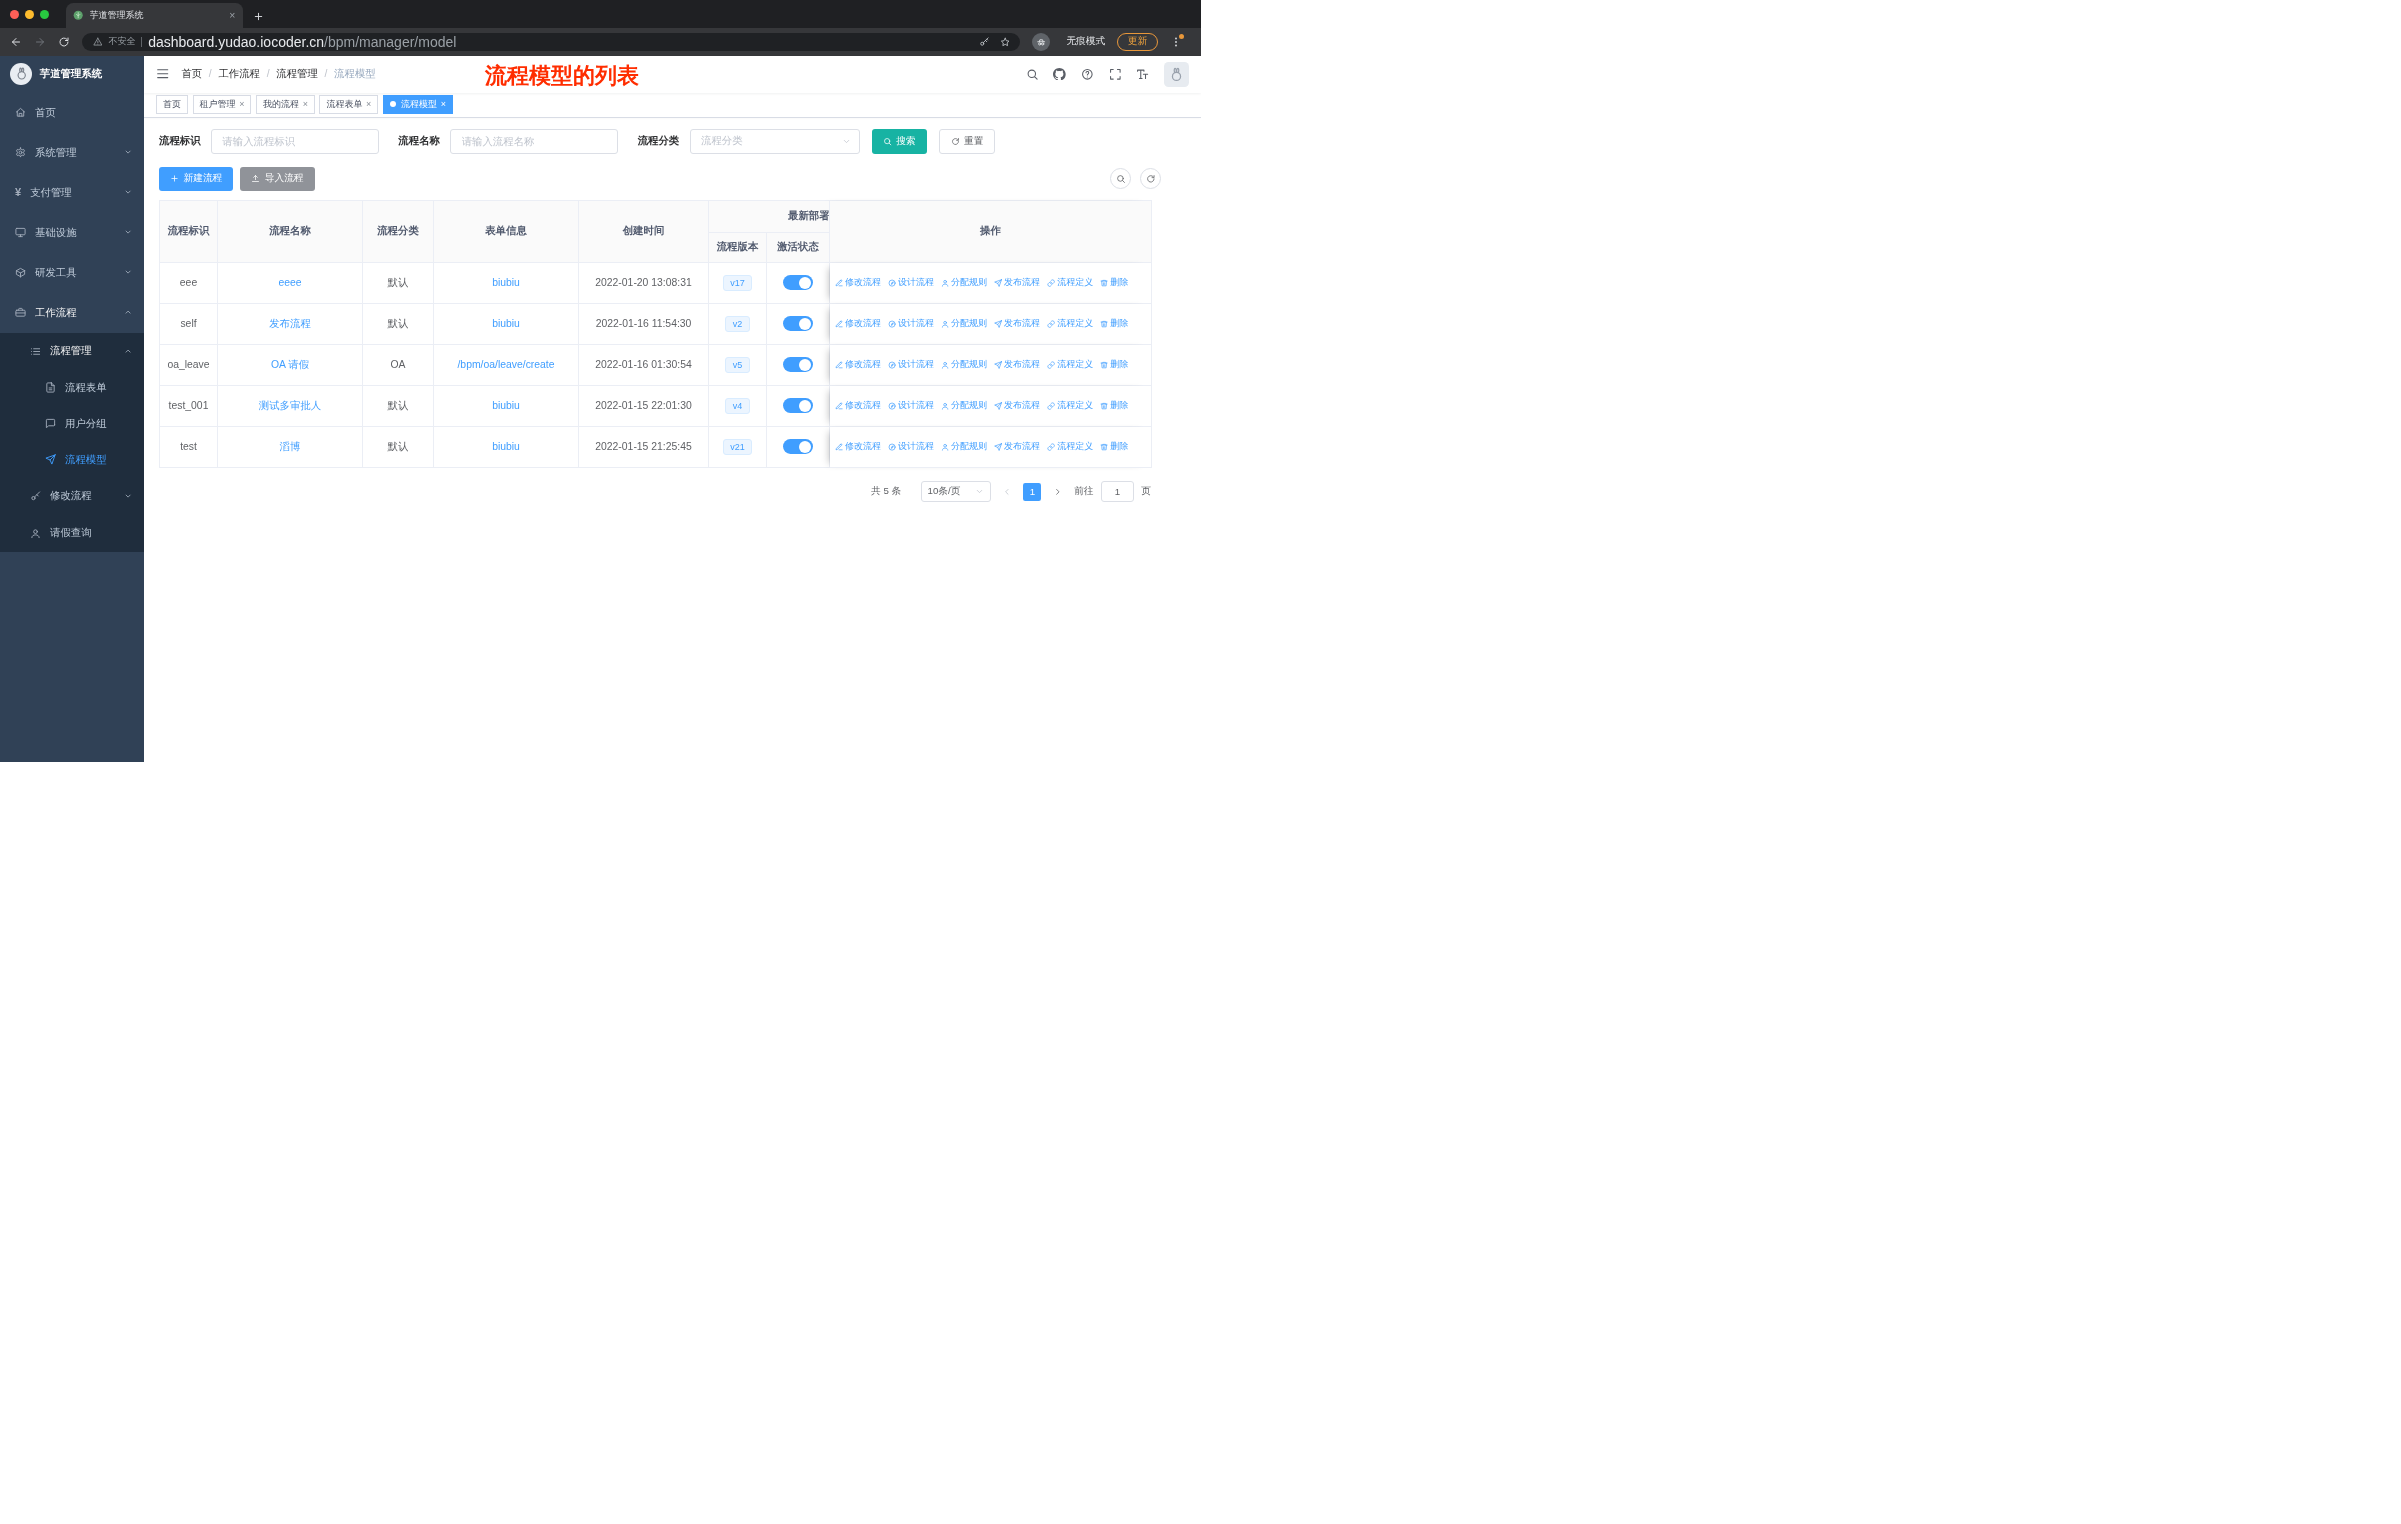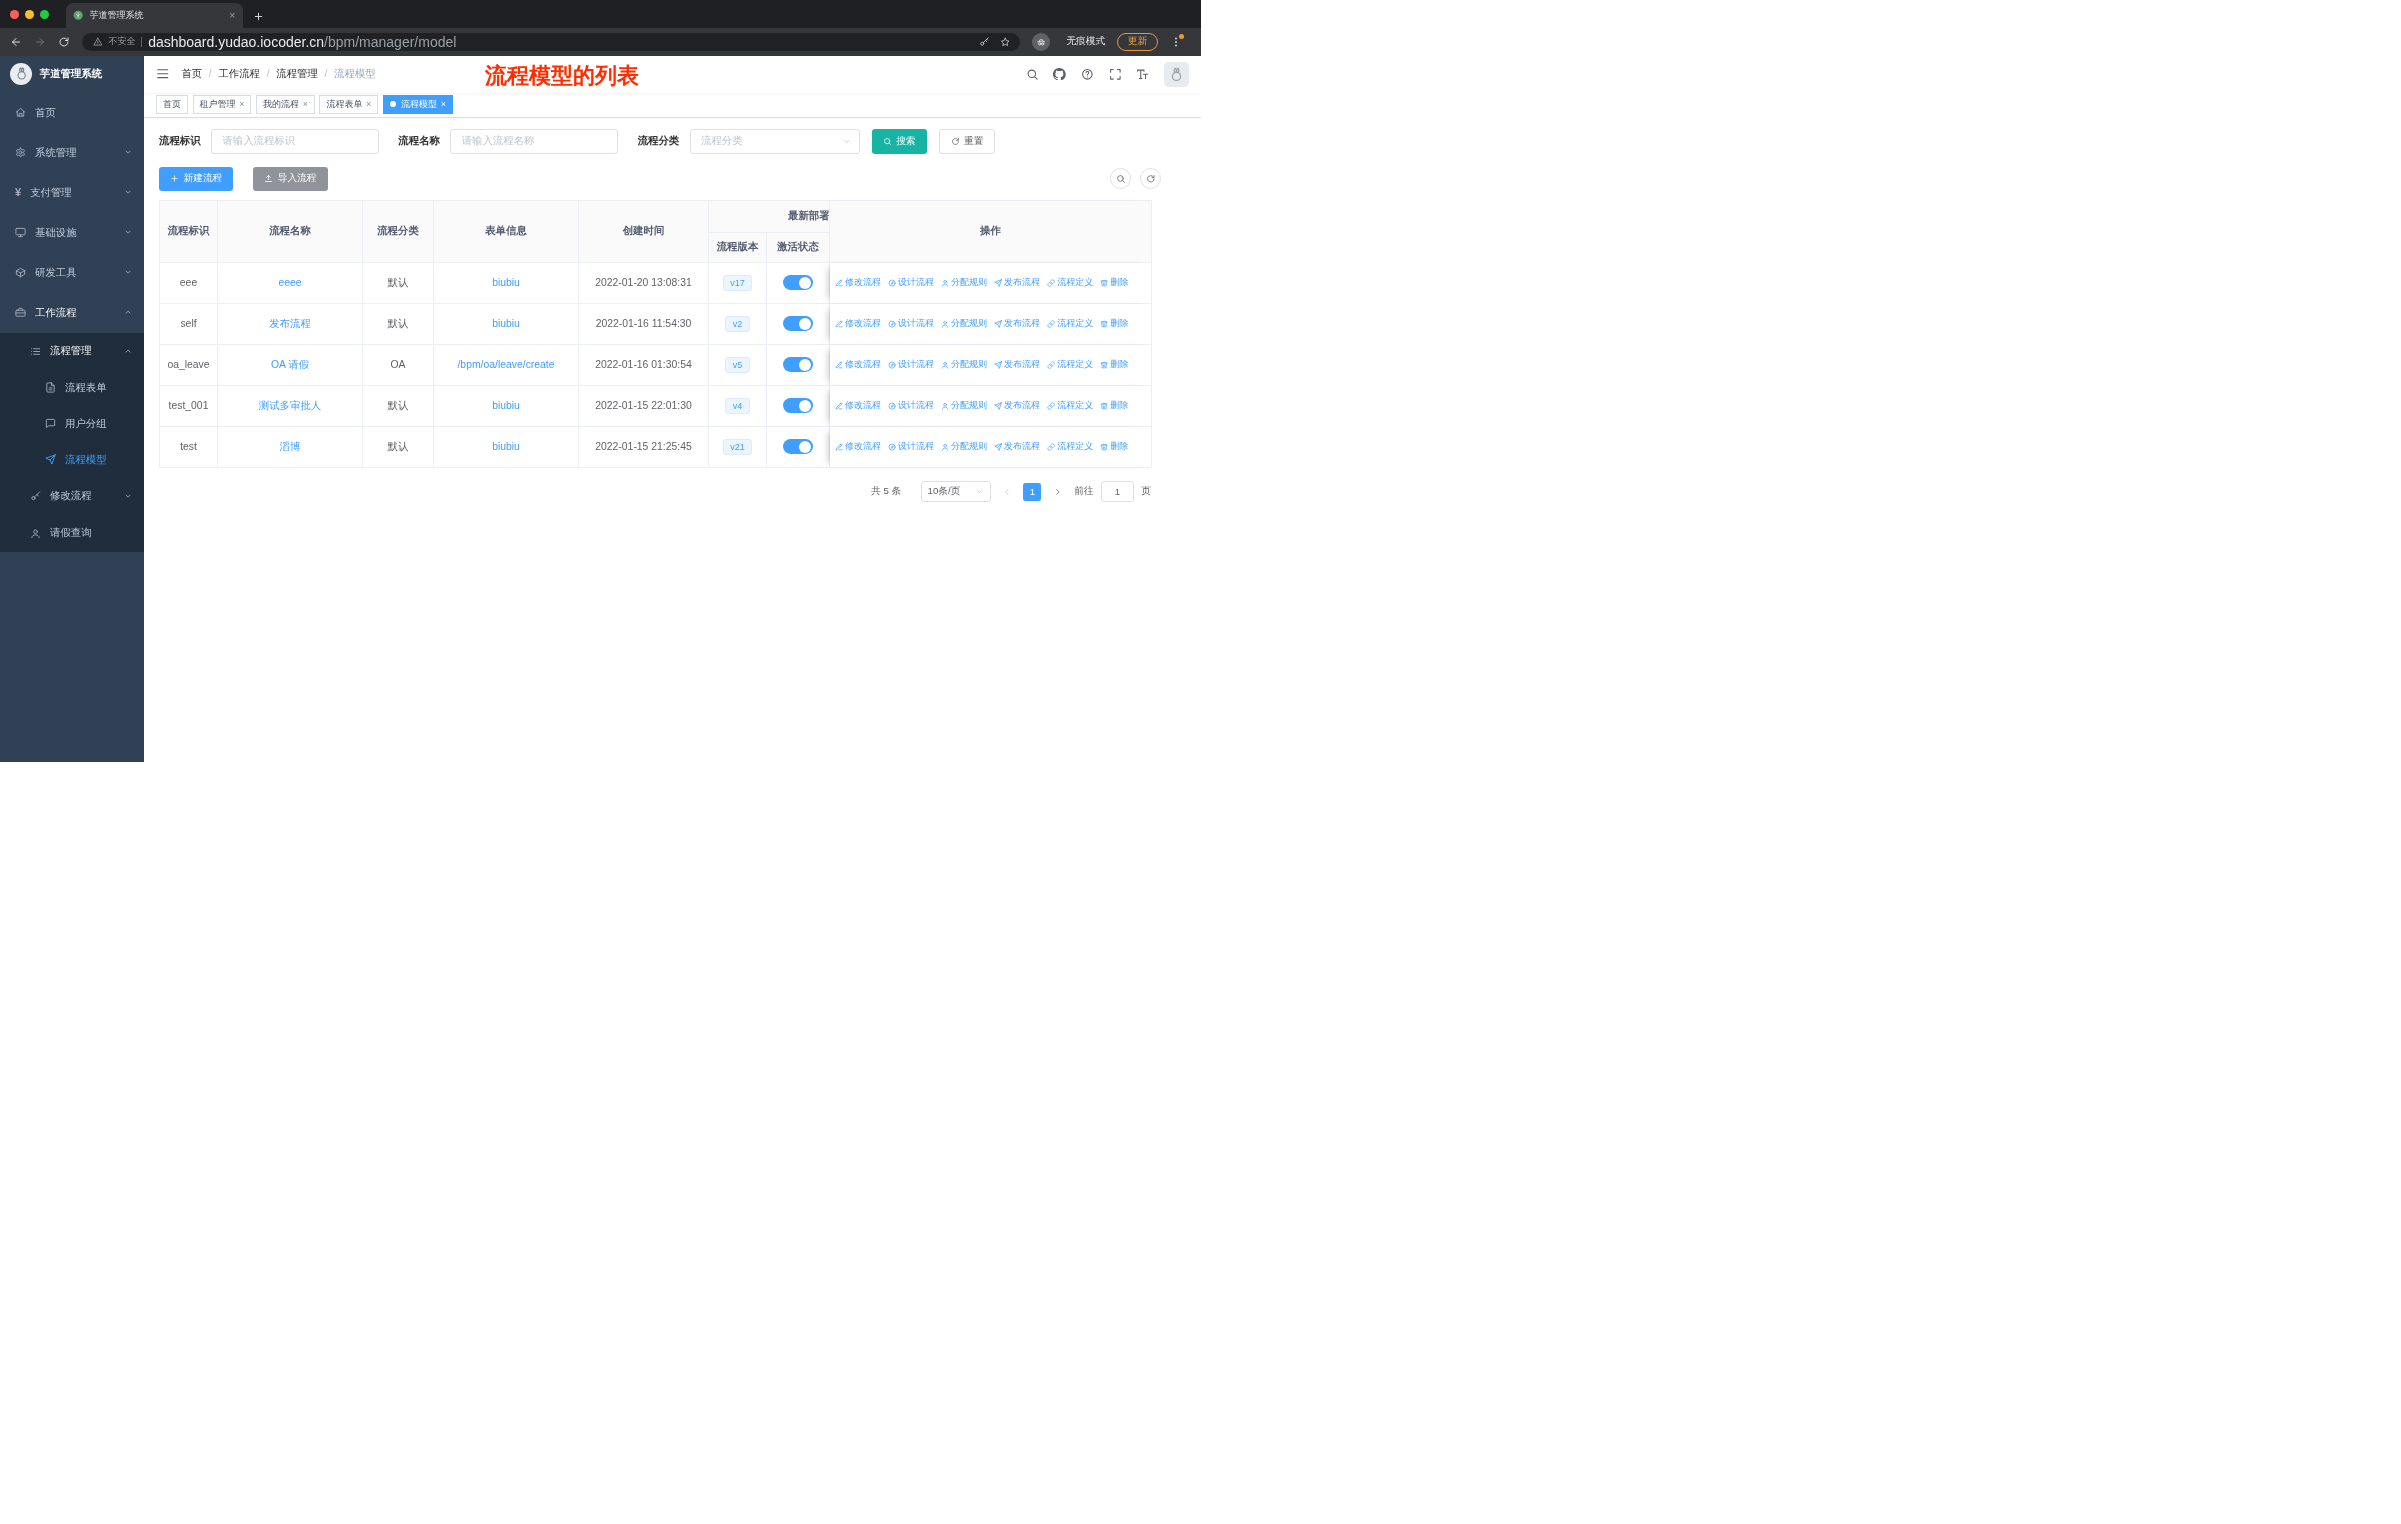--- a/index.html
+++ b/index.html
@@ -69,32 +69,32 @@
   .tag{height:19.4px;display:inline-flex;align-items:center;gap:3.7px;padding:0 6px;border:0.7px solid #d8dce5;background:#fff;color:#495060;font-size:9px;cursor:pointer;white-space:nowrap}
   .tag .x{font-size:9px;color:#8a9099}
   .tag.active{background:var(--accent,#409eff);border-color:var(--accent,#409eff);color:#fff}
   .tag.active .x{color:#fff}
   .tag.active::before{content:"";width:6px;height:6px;border-radius:50%;background:#fff;margin-right:1.5px}
 
   .content{flex:1;padding:11px 15px;overflow:hidden}
 
   .filter-row{display:flex;align-items:center;margin-bottom:13.4px}
   .f-label{font-size:10.4px;font-weight:700;color:#303133;margin-right:10.4px;white-space:nowrap}
-  .f-input{width:168px;height:25px;border:0.7px solid #dcdfe6;border-radius:3px;padding:0 10.4px;font-size:10.4px;color:#606266;margin-right:19.4px;outline:none;font-family:Liberation Mono, monospace}
+  .f-input{width:168px;height:25px;border:0.7px solid #dcdfe6;border-radius:3px;padding:0 10.4px;font-size:10.4px;color:#606266;margin-right:19.4px;outline:none;font-family:Liberation Serif, serif}
   .f-input::placeholder{color:#bfc4cd}
   .f-select{width:170px;height:25px;border:0.7px solid #dcdfe6;border-radius:3px;padding:0 7.4px 0 10.4px;display:flex;align-items:center;justify-content:space-between;margin-right:12px;cursor:pointer}
   .sel-ph{font-size:10.4px;color:#bfc4cd}
   .sel-caret{font-size:9px;color:#c0c4cc}
   .btn{height:24px;display:inline-flex;align-items:center;gap:4.5px;padding:0 11px;border:none;border-radius:3px;font-size:9.7px;cursor:pointer;font-family:Liberation Serif, serif;white-space:nowrap}
   .btn .ic{font-size:9px}
   .btn-search{background:var(--search-teal,#17b3a3);color:#fff;margin-right:12px;height:25px}
   .btn-reset{background:#fff;border:0.7px solid #dcdfe6;color:#606266;height:25px}
 
   .toolbar-row{display:flex;align-items:center;width:1002px;margin-bottom:9px}
-  .btn-create{background:var(--accent,#409eff);color:#fff;margin-right:20px}
+  .btn-create{background:var(--accent,#409eff);color:#fff;margin-right:7px}
   .btn-import{background:#909399;color:#fff}
   .spacer{flex:1}
   .circle-btn{width:21px;height:21px;border:0.7px solid #dcdfe6;border-radius:50%;color:#606266;font-size:9.7px;cursor:pointer;margin-left:9px;background:#fff}
 
   
   table.grid{border-collapse:separate;border-spacing:0;table-layout:fixed;width:992px;font-size:10.4px;color:#606266;border-top:0.7px solid #ebeef5;border-left:0.7px solid #ebeef5}
   .grid th,.grid td{border-right:0.7px solid #ebeef5;border-bottom:0.7px solid #ebeef5;text-align:center;vertical-align:middle;overflow:hidden}
   .grid th{background:#fafafa;font-weight:700;color:#515a6e;height:32px;font-size:10.4px}
   .grid tr.subrow th{height:30px}
   .grid td{height:41px;background:#fff}

